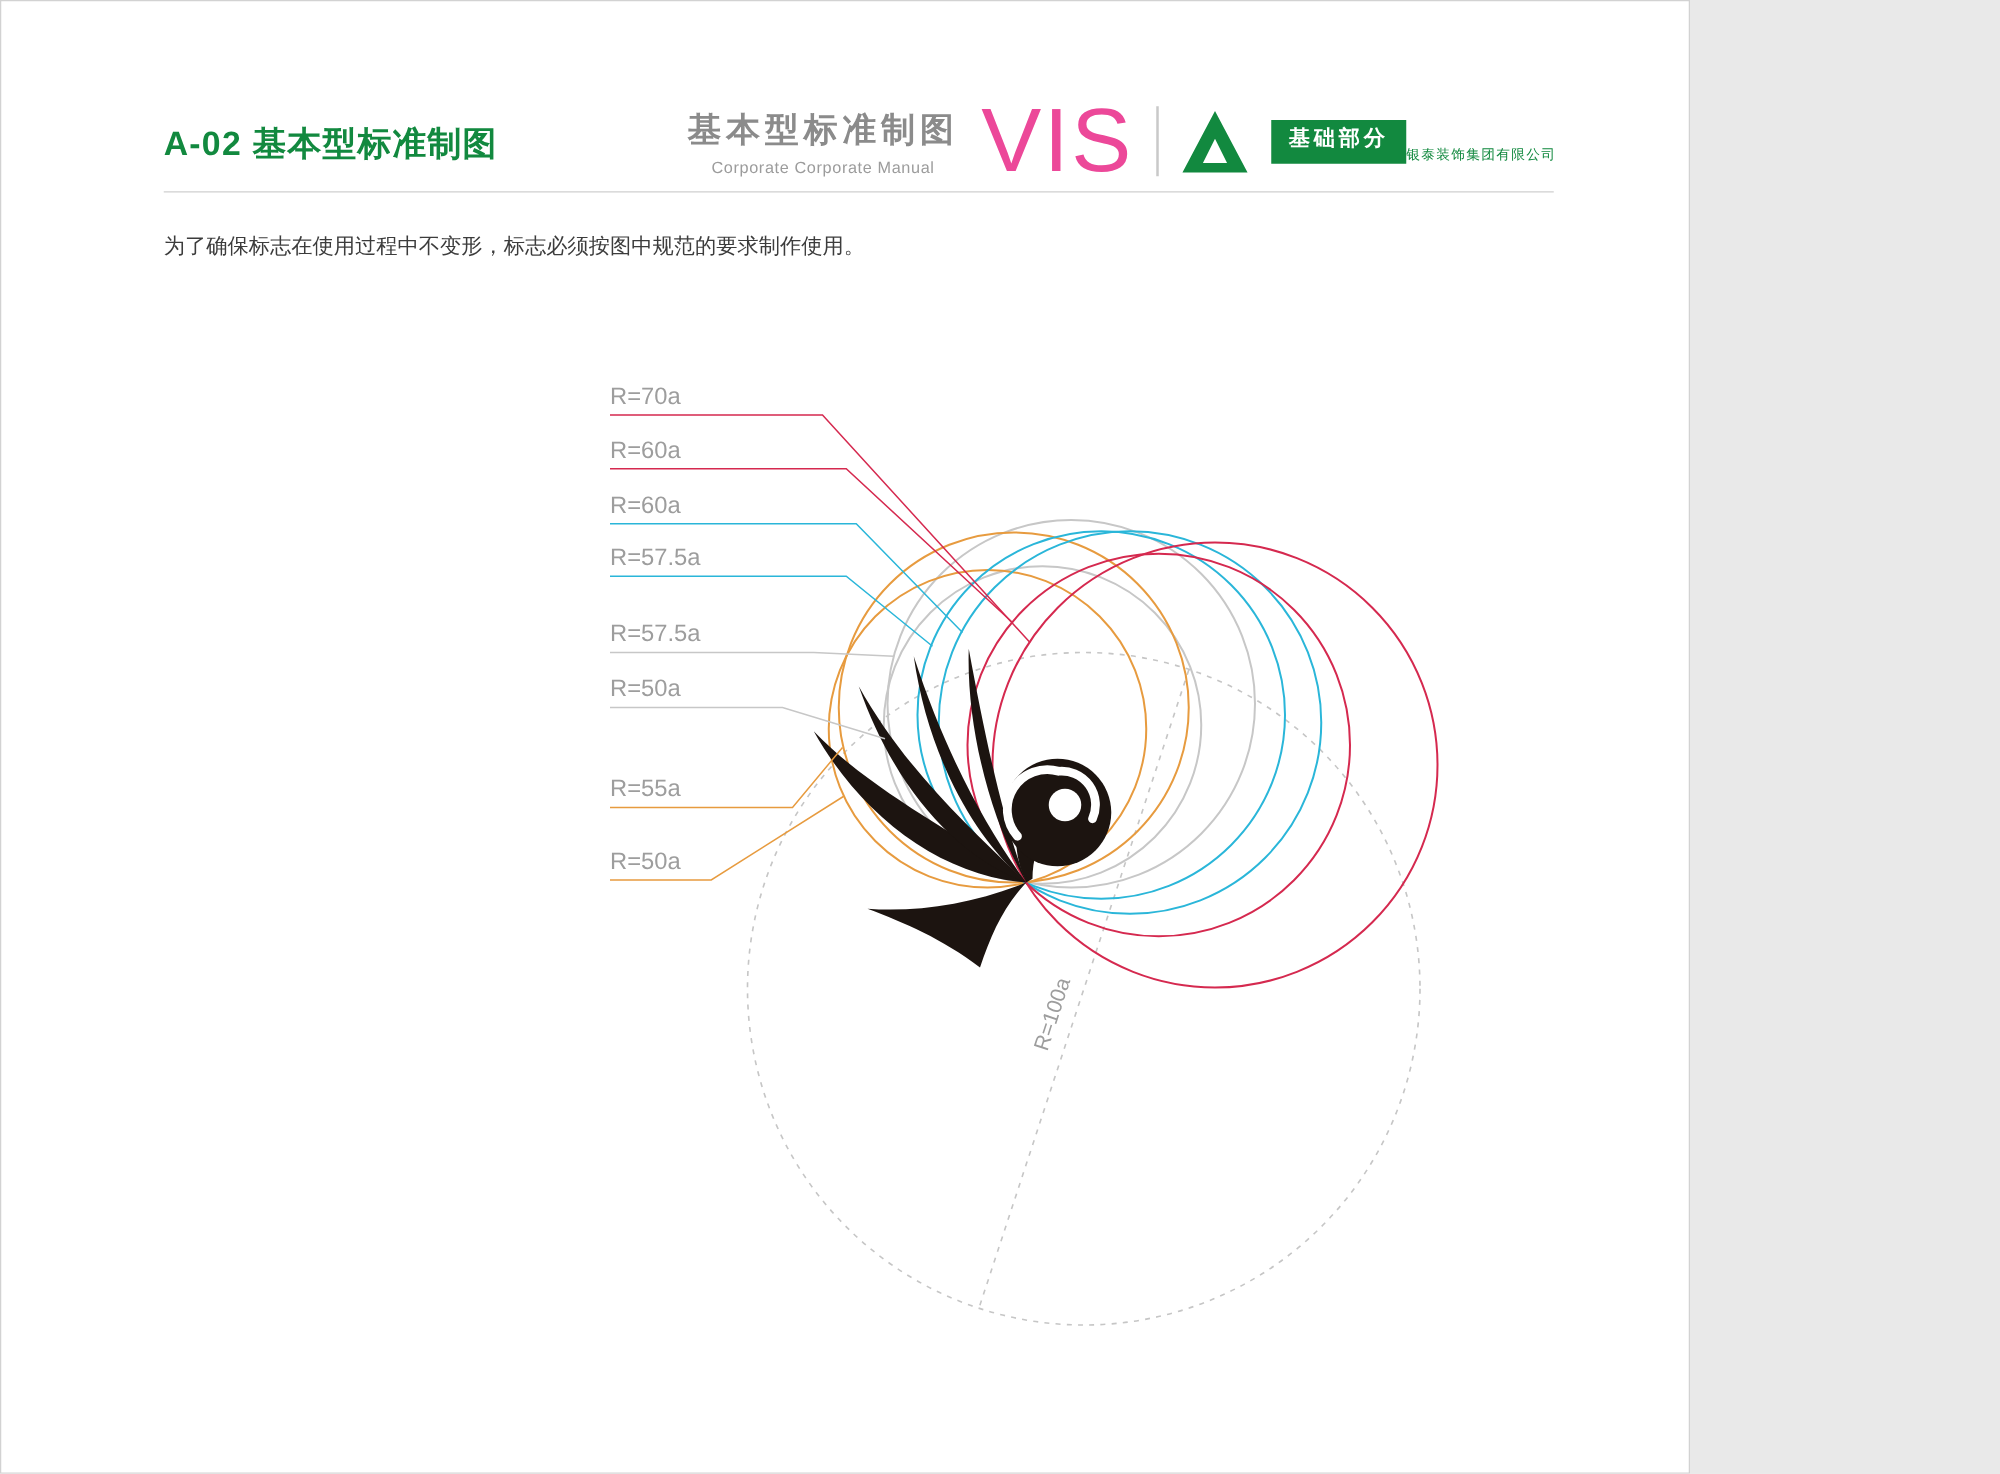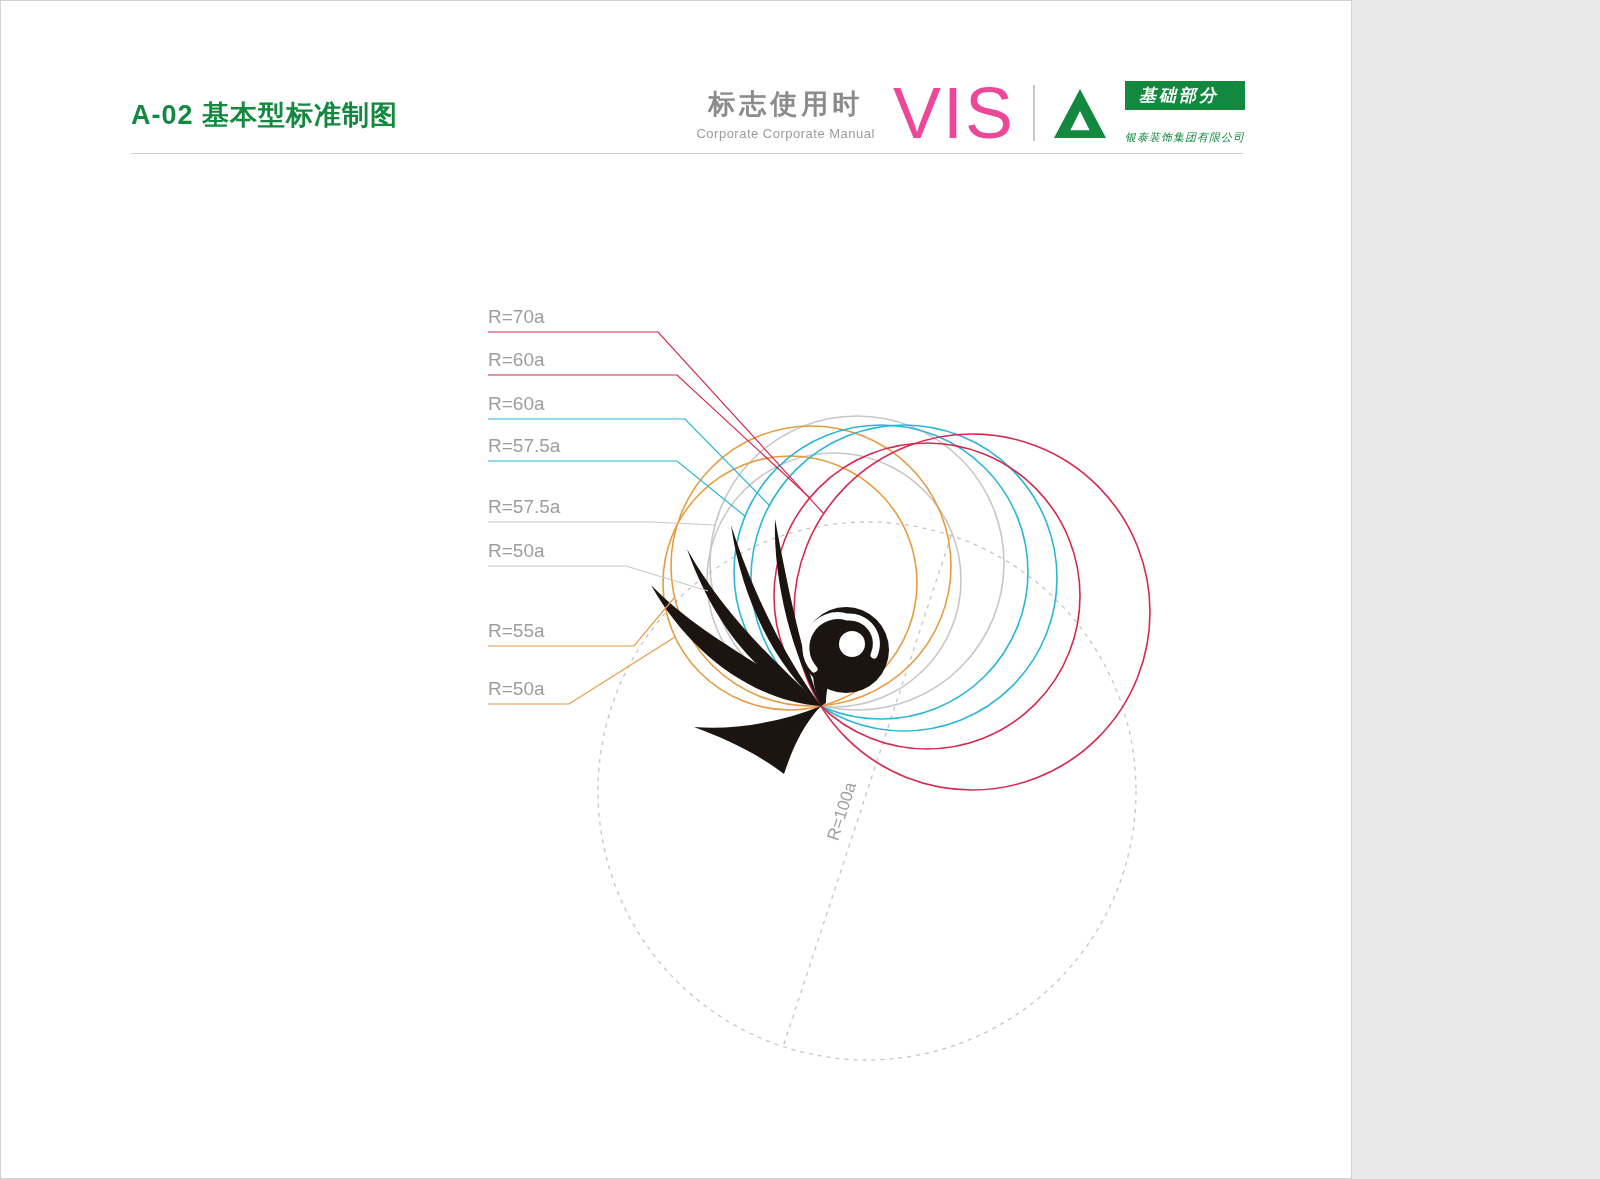--- a/index.html
+++ b/index.html
@@ -17,21 +17,21 @@
   .header-right{
     position:absolute; right:106px; top:76px;
     display:flex; align-items:center; gap:18px;
   }
   .manual-titles{ text-align:center; }
   .manual-cn{ font-size:27px; font-weight:bold; color:#8b8b8b; letter-spacing:4px; }
   .manual-en{ font-size:13px; color:#9c9c9c; margin-top:4px; letter-spacing:0.5px; }
   .vis-label{ font-size:72px; font-weight:normal; color:#ec4899; letter-spacing:2px; line-height:1; }
   .v-divider{ width:2px; height:56px; background:#c9c9c9; }
   .emblem{ width:54px; height:56px; }
-  .section-block{ display:flex; flex-direction:column;font-style:italic; }
+  .section-block{ display:flex; flex-direction:row; }
   .section-bar{
     background:var(--green); color:#fff; font-size:17px; font-weight:bold;
     padding:3px 14px; letter-spacing:3px; white-space:nowrap;
   }
   .company-name{ color:var(--green); font-size:11px; margin-top:20px; letter-spacing:1px; white-space:nowrap; }
   .header-rule{
     position:absolute; left:130px; right:108px; top:152px; height:1px; background:#cfcfcf;
   }
   
   .intro{
@@ -45,39 +45,40 @@
 </style>
 </head>
 <body>
 
 <div class="page">
 
   <div class="doc-title">A-02 基本型标准制图</div>
 
   <div class="header-right">
     <div class="manual-titles">
-      <div class="manual-cn">标志使用时</div>
+      <div class="manual-cn">基本型标准制图</div>
       <div class="manual-en">Corporate Corporate Manual</div>
     </div>
     <div class="vis-label">VIS</div>
     <div class="v-divider"></div>
     <div class="emblem">
       <svg width="54" height="56" viewBox="0 0 56 58">
         <path id="emblem-path" d="M28 4 L55 55 L1 55 Z M28 27 L38 47 L18 47 Z" fill-rule="evenodd" fill="#12893f"></path>
       </svg>
     </div>
     <div class="section-block">
       <div class="section-bar">基础部分</div>
       <div class="company-name">银泰装饰集团有限公司</div>
     </div>
   </div>
 
   <div class="header-rule"></div>
 
   <div class="intro">
+    <p>为了确保标志在使用过程中不变形，标志必须按图中规范的要求制作使用。</p>
   </div>
 
   <svg class="diagram-svg" width="1600" height="1179" viewBox="0 0 1600 1179">
     <g id="g-base">
         <circle cx="866" cy="790" r="269" fill="none" stroke="#c6c6c6" stroke-width="1.3" stroke-dasharray="4 5"></circle>
         <line x1="950" y1="535" x2="782" y2="1046" stroke="#c6c6c6" stroke-width="1.3" stroke-dasharray="4 5"></line>
         <text x="846" y="812" fill="#9d9d9d" font-size="17" text-anchor="middle" transform="rotate(-72 846 812)">R=100a</text>
       </g>
     <g id="g-circles">
         <circle cx="856" cy="562" r="147" fill="none" stroke="#c7c7c7" stroke-width="1.6"></circle>

